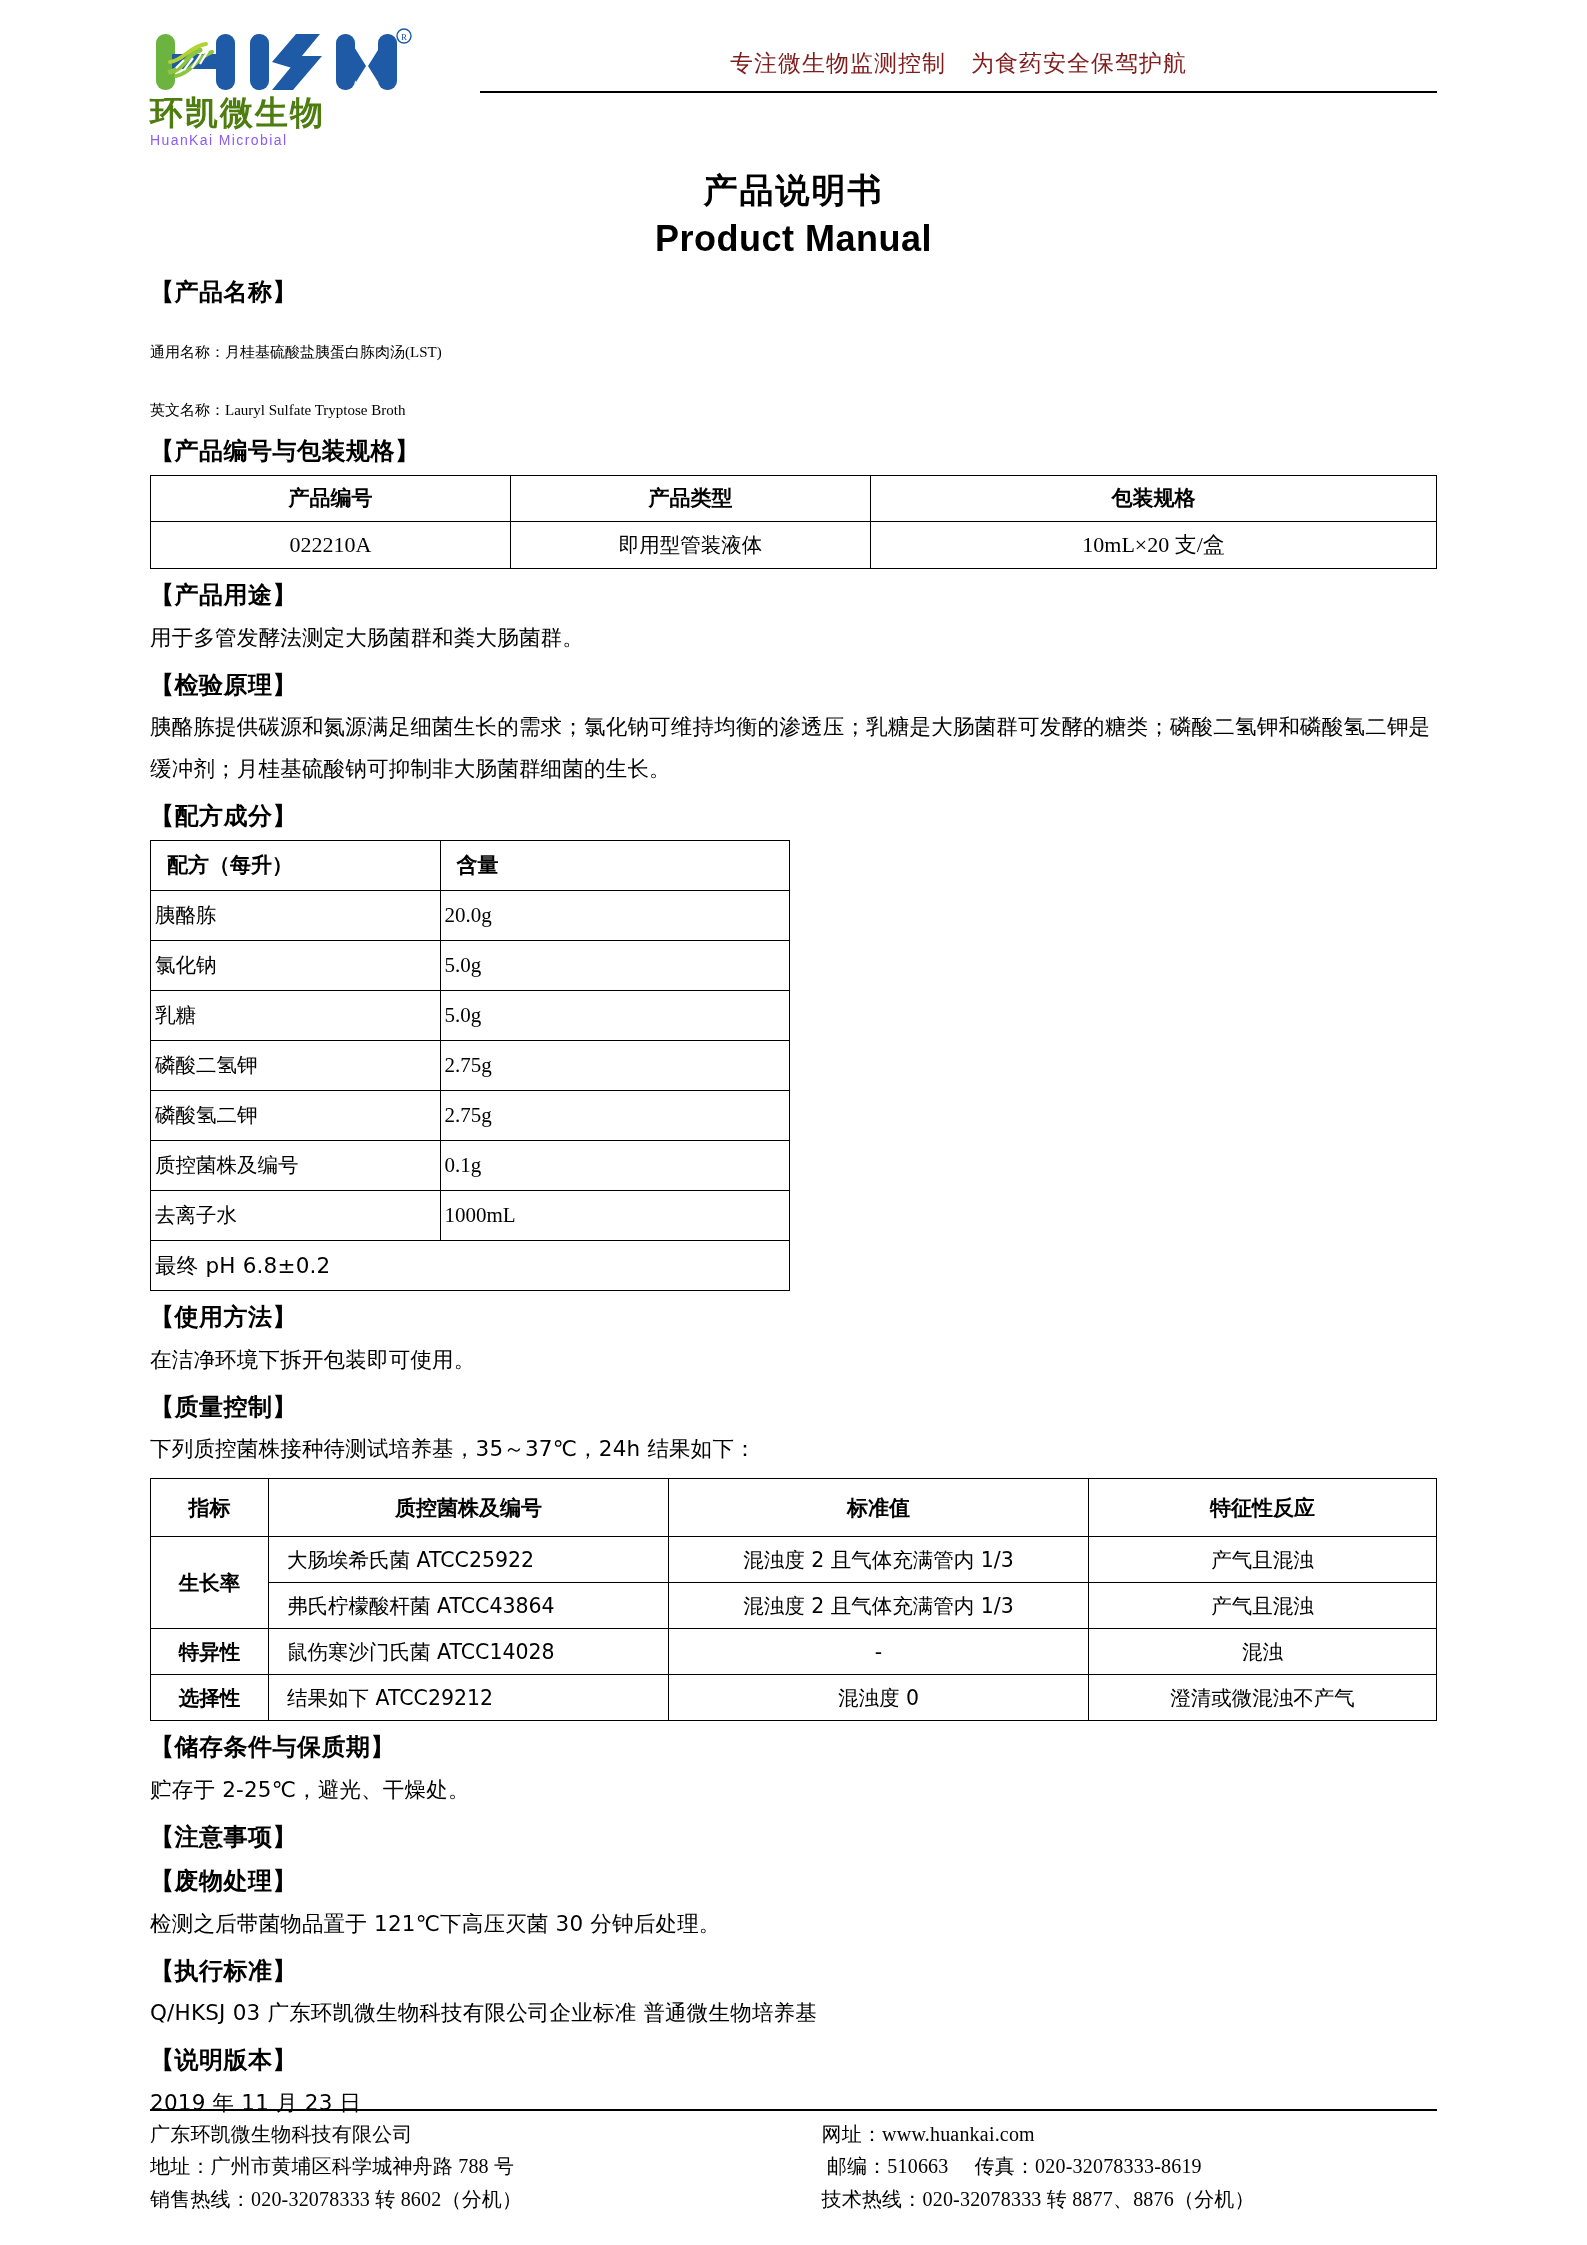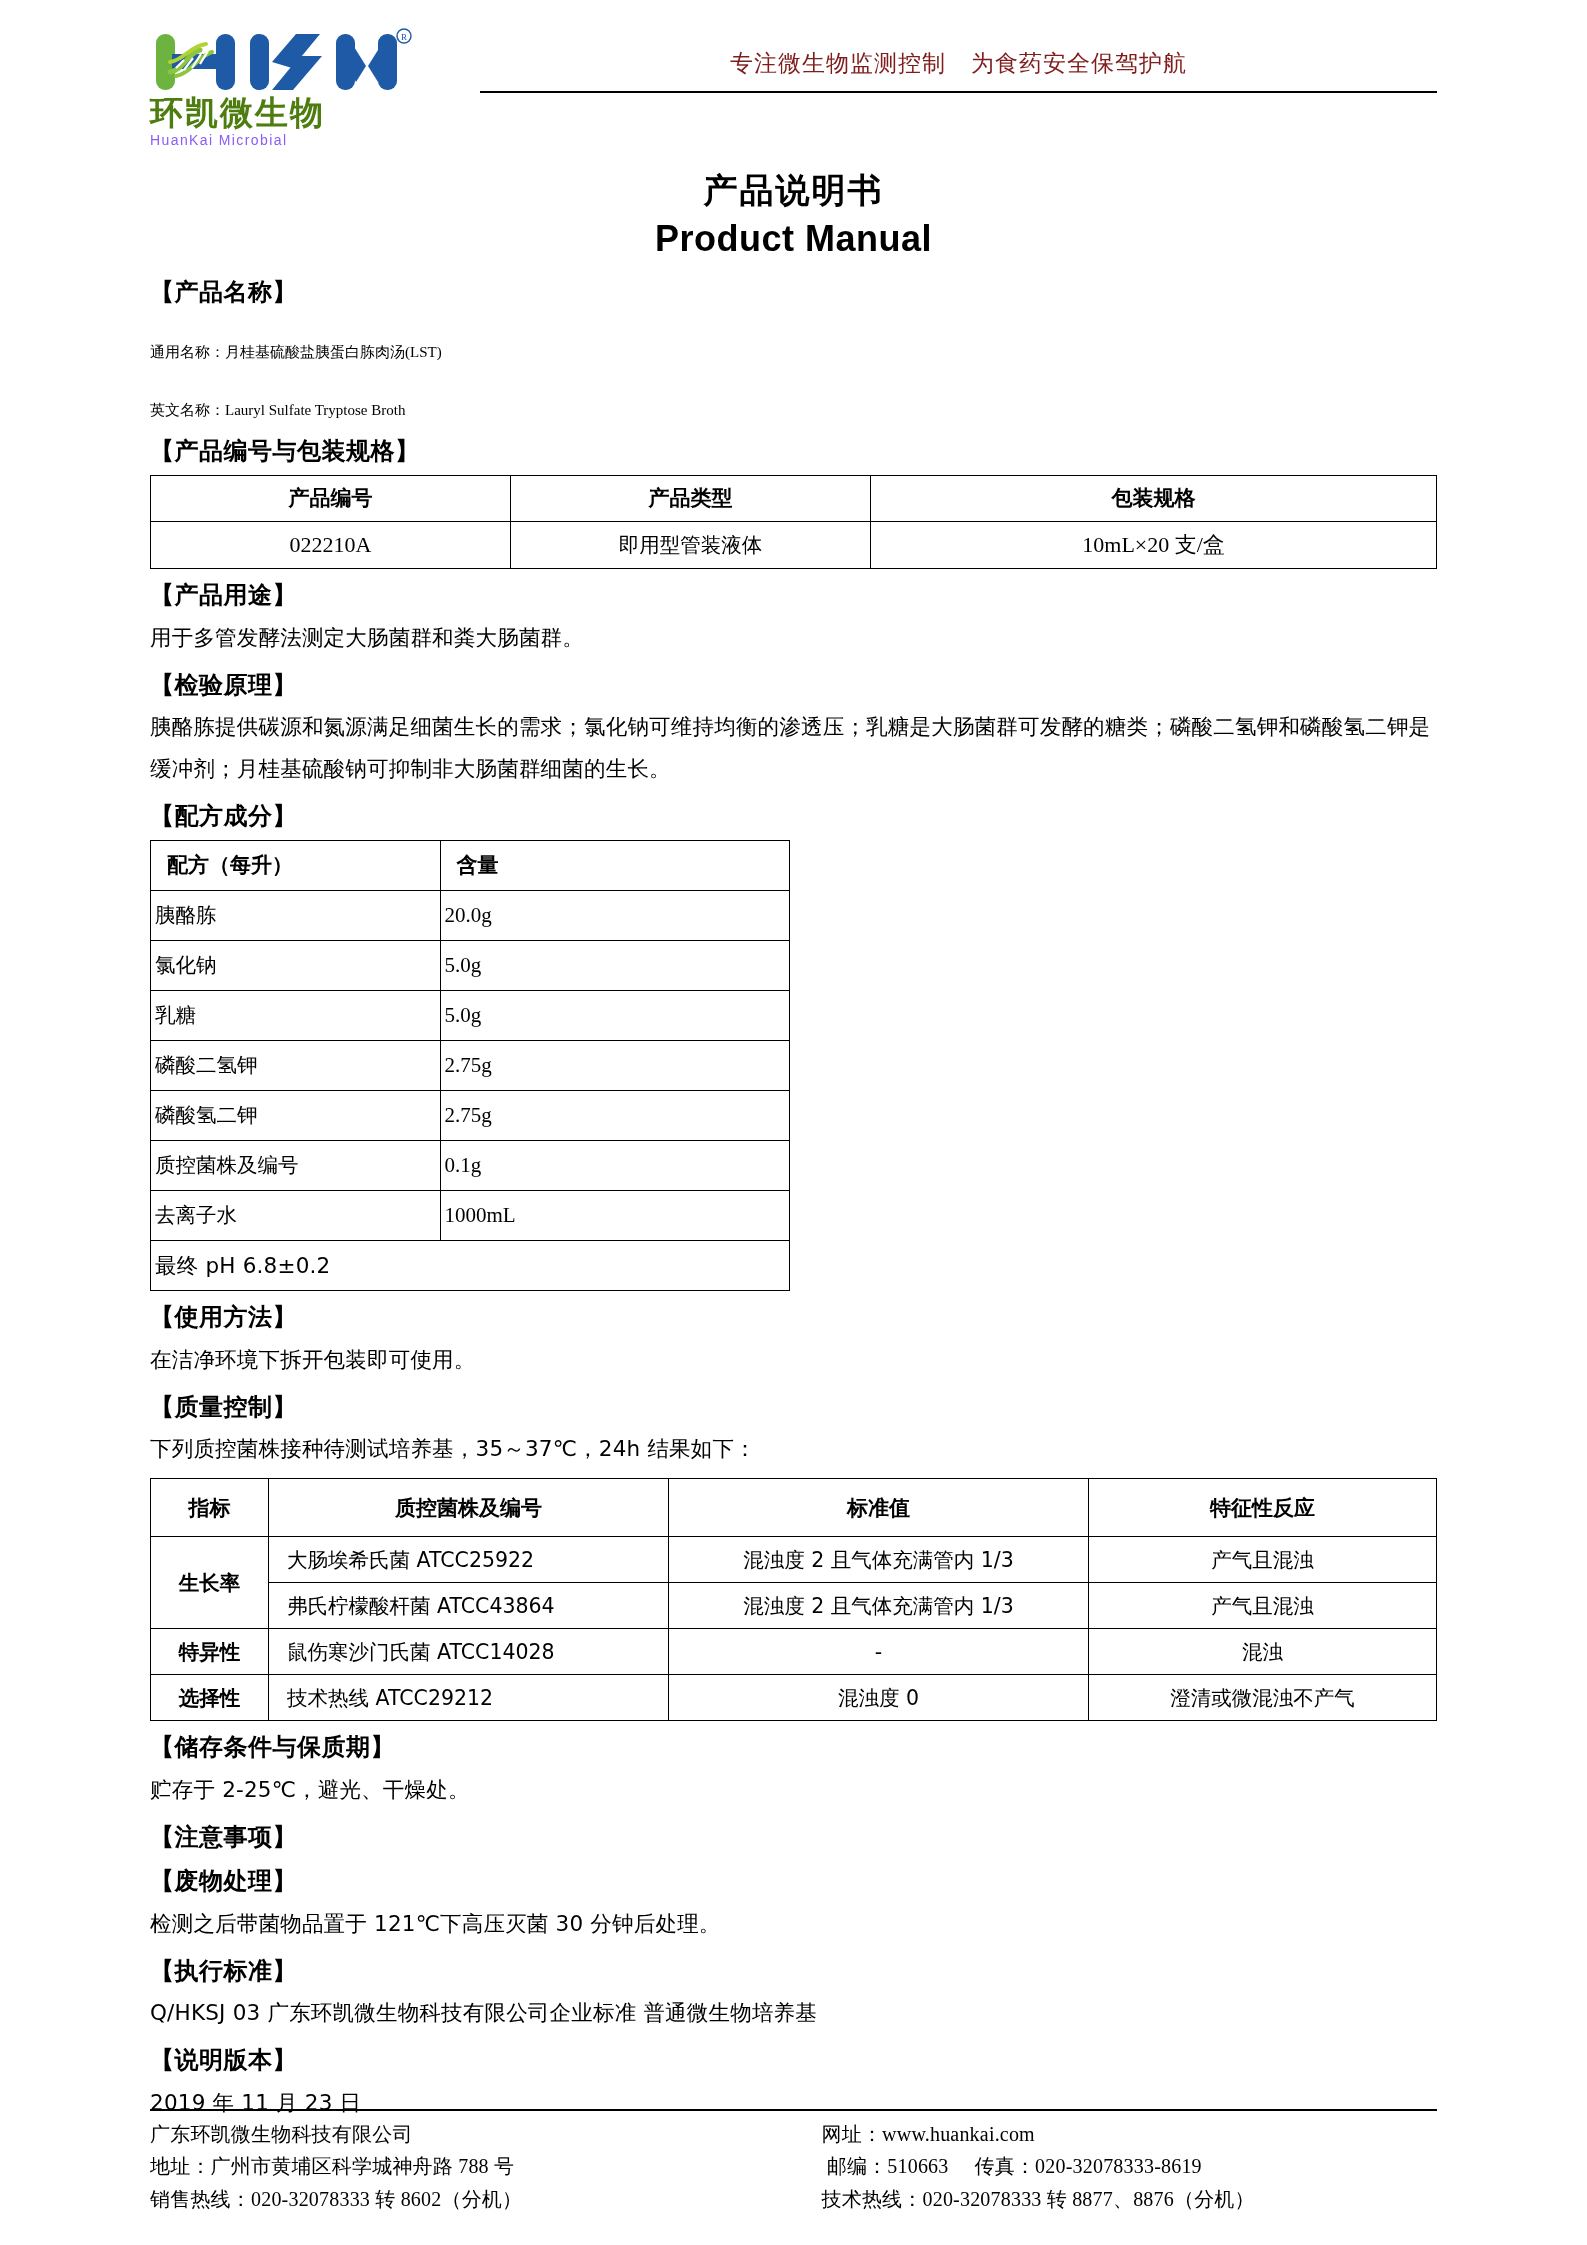--- a/index.html
+++ b/index.html
@@ -400,21 +400,21 @@
           <td>产气且混浊</td>
         </tr>
         <tr>
           <td class="ind">特异性</td>
           <td class="strain">鼠伤寒沙门氏菌 ATCC14028</td>
           <td>-</td>
           <td>混浊</td>
         </tr>
         <tr>
           <td class="ind">选择性</td>
-          <td class="strain">技术热线 ATCC29212</td>
+          <td class="strain">结果如下 ATCC29212</td>
           <td>混浊度 0</td>
           <td>澄清或微混浊不产气</td>
         </tr>
       </tbody>
     </table>
 
     <div class="sec-head">【储存条件与保质期】</div>
     <div class="para">贮存于 2-25℃，避光、干燥处。</div>
 
     <div class="sec-head">【注意事项】</div>

